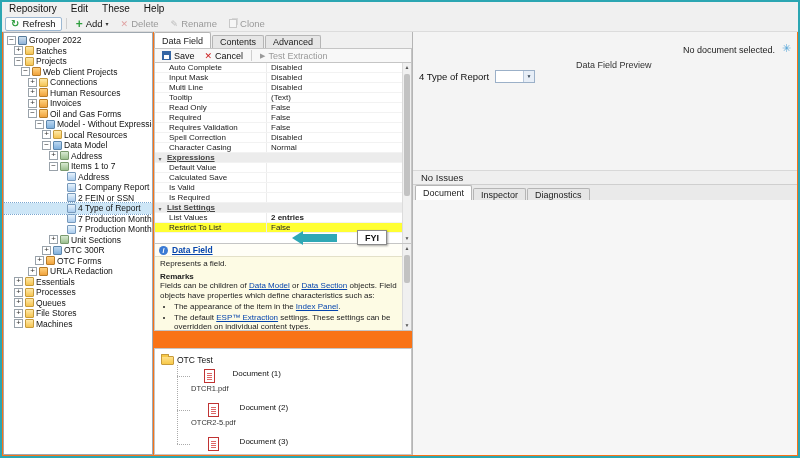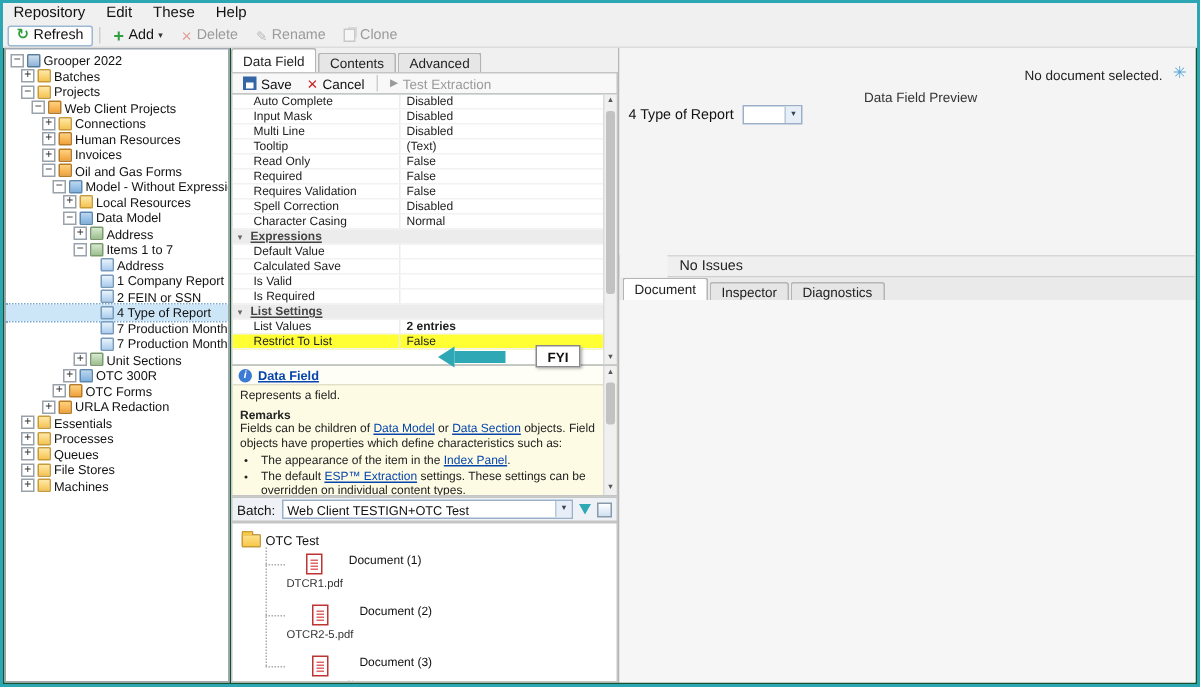--- a/index.html
+++ b/index.html
@@ -1,17 +1,17 @@
 <!DOCTYPE html>
 <html><head>
 <meta charset="utf-8">
 <style>
   *{margin:0;padding:0;box-sizing:border-box;}
   body{font-family:"Liberation Sans","DejaVu Sans",sans-serif;background:#fff;width:800px;height:458px;overflow:hidden;}
-  .window{position:relative;width:800px;height:458px;border:2px solid #2BA6B2;background:#14532d;overflow:hidden;}
+  .window{position:relative;width:800px;height:458px;border:2px solid #2BA6B2;background:#f97316;overflow:hidden;}
 
   
   .menubar{position:absolute;left:0;top:0;right:0;height:14px;display:flex;align-items:center;background:#f0f0f0;font-size:10px;color:#111;}
   .menu-item{padding:0 7px;line-height:14px;cursor:default;}
   .toolbar{position:absolute;left:0;top:14px;right:0;height:16px;display:flex;align-items:center;gap:2px;background:#f0f0f0;border-bottom:1px solid #dcdcdc;padding:0 3px;font-size:9.5px;color:#111;}
   .tbtn{display:flex;align-items:center;gap:3px;padding:1px 5px;height:14px;white-space:nowrap;}
   .tbtn.primary{border:1px solid #9db8d2;background:#fdfdfd;border-radius:2px;}
   .tbtn.disabled{color:#9a9a9a;}
   .tbtn.disabled .ic{opacity:.45;}
   .tsep{width:1px;height:11px;background:#cfcfcf;margin:0 2px;}
@@ -105,21 +105,21 @@
   .doc-file{font-size:7.5px;color:#333;}
 
   
   .rightpanel{position:absolute;left:410px;top:30px;right:1px;bottom:1px;background:#f4f4f4;border-left:1px solid #b5b5b5;}
   .preview-area{position:absolute;left:0;top:0;right:0;height:138px;background:#f4f4f4;}
   .no-doc{position:absolute;right:22px;top:13px;font-size:9px;color:#222;}
   .snowflake{position:absolute;right:6px;top:10px;color:#58a6d8;font-size:11px;}
   .preview-title{position:absolute;left:163px;top:28px;font-size:9px;color:#333;}
   .field-row{position:absolute;left:6px;top:38px;display:flex;align-items:center;gap:6px;font-size:9.5px;color:#111;}
   .small-combo{width:40px;height:13px;background:#fff;border:1px solid #9bb0c8;display:flex;}
-  .issues-bar{position:absolute;left:0;top:138px;right:0;height:15px;background:#efefef;border-top:1px solid #d8d8d8;border-bottom:1px solid #cfcfcf;font-size:9.5px;line-height:13px;padding-left:8px;color:#222;margin-left:32px;}
+  .issues-bar{position:absolute;left:0;top:138px;right:0;height:15px;background:#efefef;border-top:1px solid #d8d8d8;border-bottom:1px solid #cfcfcf;font-size:9.5px;line-height:13px;padding-left:8px;color:#222;}
   .tabs2{position:absolute;left:0;top:153px;right:0;height:15px;display:flex;align-items:flex-end;background:#eaeaea;font-size:9px;padding-left:2px;}
   .tabs2 .tab{height:12px;line-height:10px;}
   .tabs2 .tab.active{height:15px;line-height:13px;}
   .docarea{position:absolute;left:0;top:168px;right:0;bottom:0;background:#f6f6f6;}
 </style>
 </head>
 <body>
 
 <div class="window" style="border-color: rgb(43, 166, 178);">
   <div class="menubar">
@@ -415,29 +415,20 @@
             <li><span>The default </span><span class="hlink">ESP™ Extraction</span><span> settings. These settings can be overridden on individual content types.</span></li>
           </ul>
       </div>
       <div class="vscroll">
         <div class="arr up">▲</div>
         <div class="thumb" style="top:11px;height:28px;"></div>
         <div class="arr down">▼</div>
       </div>
     </div>
 
-    <div class="batchbar">
-      <span>Batch:</span>
-      <div class="batch-combo">
-        <span>Web Client TESTIGN+OTC Test</span>
-        <span class="combo-arrow">▼</span>
-      </div>
-      <span class="filter-icon"></span>
-      <span class="panel-icon"></span>
-    </div>
 
     <div class="batchtree">
       <div class="folder-row">
         <span class="folder-icon"></span>
         <span>OTC Test</span>
       </div>
       <div class="connector-v" style="height: 79px;"></div>
     <div class="connector-h" style="top: 27px;"></div>
         <div class="doc-item" style="top: 20px;">
           <div class="doc-left">

